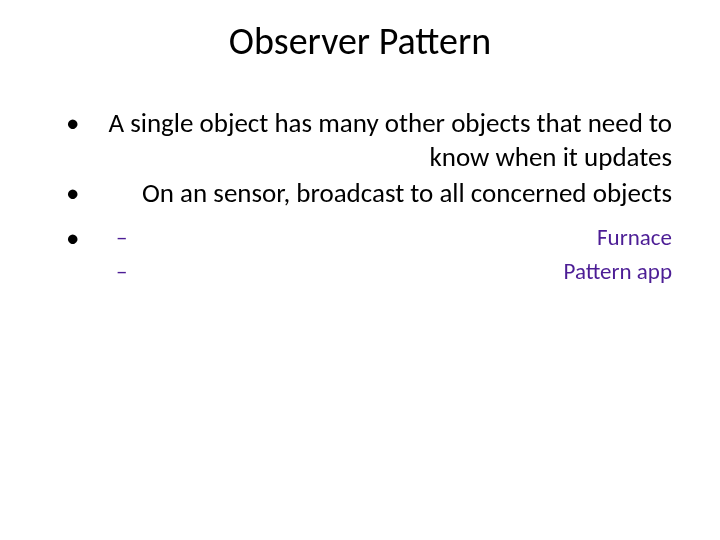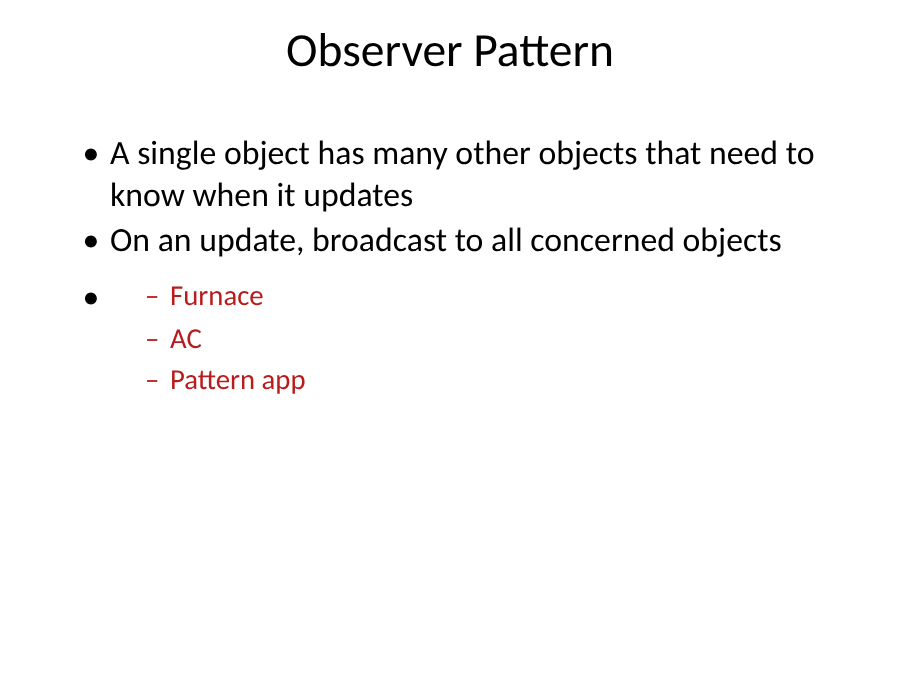--- a/index.html
+++ b/index.html
@@ -19,20 +19,21 @@
     .title {
       font-size: 38px;
       font-weight: 400;
       text-align: center;
       margin-bottom: 42px;
       color: #000;
     }
     .bullet-list {
       list-style: none;
       padding-left: 18px;
+      text-align: right;
     }
     .bullet-item {
       position: relative;
       font-size: 27px;
       line-height: 1.25;
       padding-left: 22px;
       margin-bottom: 2px;
       color: #000;
     }
     .bullet-item::before {
@@ -45,39 +46,38 @@
     .sub-list {
       list-style: none;
       padding-left: 28px;
       margin-top: 12px;
     }
     .sub-item {
       position: relative;
       font-size: 23px;
       line-height: 1.45;
       padding-left: 20px;
-      color: #b91c1c;
+      color: #4c1d95;
     }
     .sub-item::before {
       content: "–";
       position: absolute;
       left: 0;
       top: 0;
       font-size: 23px;
     }
   </style>
 </head>
 <body>
 
 <div class="slide">
   <h1 class="title">Observer Pattern</h1>
   <ul class="bullet-list">
     <li class="bullet-item">A single object has many other objects that need to know when it updates</li>
-    <li class="bullet-item">On an update, broadcast to all concerned objects</li>
+    <li class="bullet-item">On an sensor, broadcast to all concerned objects</li>
     <li class="bullet-item">
       <ul class="sub-list">
         <li class="sub-item">Furnace</li>
-        <li class="sub-item">AC</li>
         <li class="sub-item">Pattern app</li>
       </ul>
     </li>
   </ul>
 </div>
 
 </body></html>

